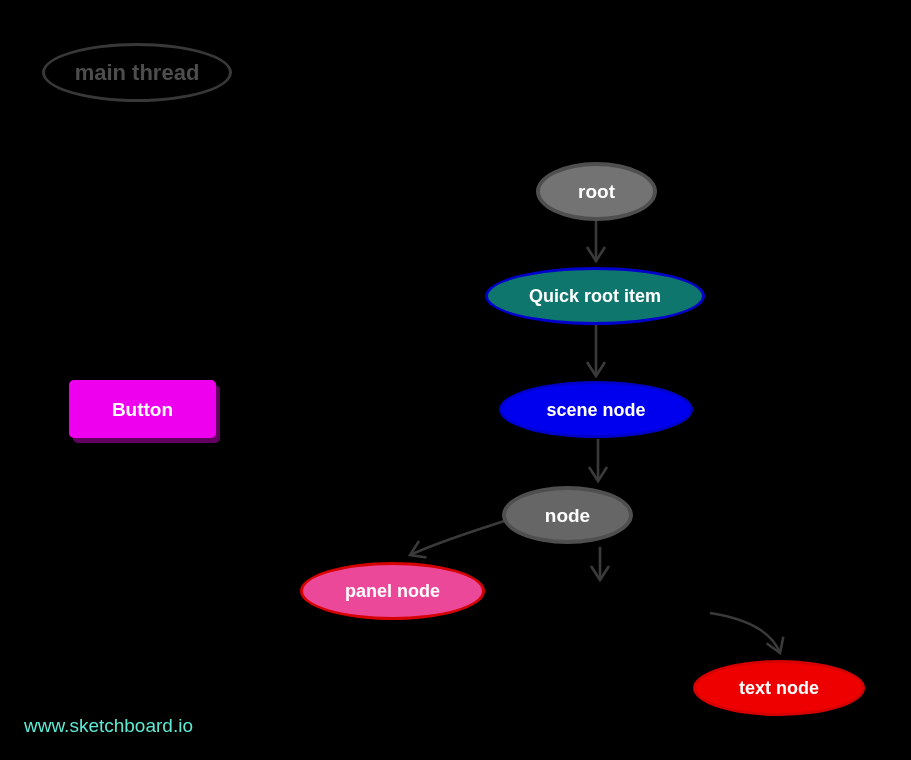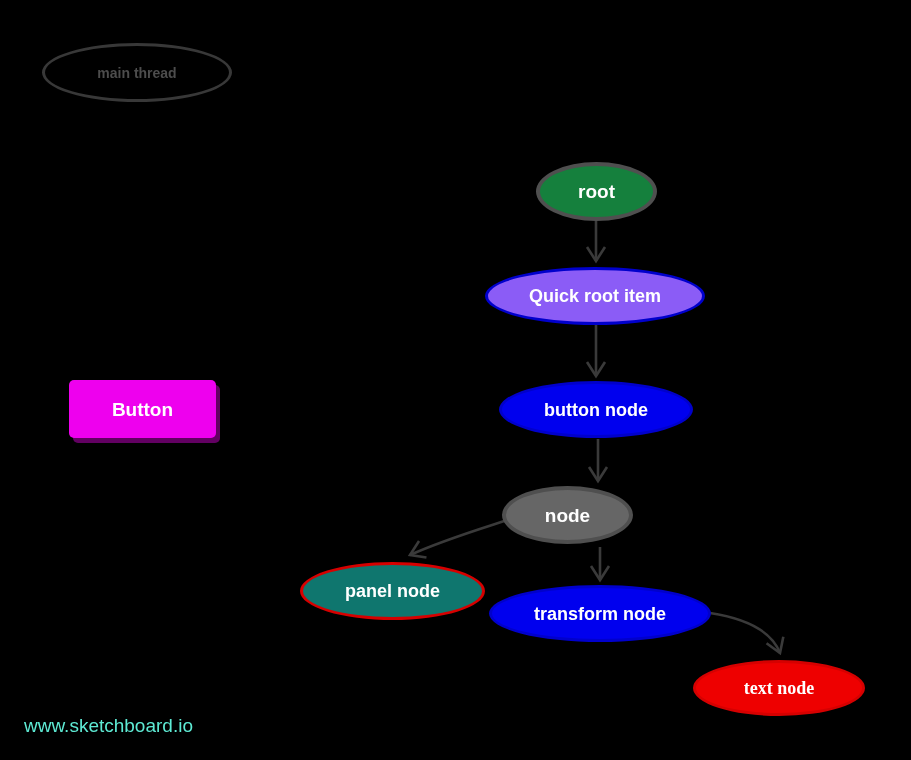--- a/index.html
+++ b/index.html
@@ -16,21 +16,21 @@
     position:absolute;z-index:2;
     display:flex;align-items:center;justify-content:center;
     box-sizing:border-box;
     font-weight:bold;line-height:1;text-align:center;
   }
   .ellipse{border-radius:50%;}
   .thread{
     background:transparent;
     border:3px solid #383838;
     color:#4d4d4d;
-    font-size:14px;
+    font-size:22px;
   }
   .node{color:#fff;font-size:18px;border-style:solid;border-width:3px;}
   .node-gray{border-width:4px;font-size:19px;}
   .rect-shape{
     border-radius:5px;
     color:#fff;font-size:19px;
     box-shadow:4px 5px 0 rgba(195,0,195,0.5);
   }
   .watermark{
     position:absolute;z-index:3;
@@ -70,43 +70,40 @@
 
   <div id="th-main" class="shape ellipse thread">
     <span>main thread</span>
   </div>
 
 
   <div id="btn-rect" class="shape rect-shape" style="background-color: rgb(238, 0, 238);">
     <span>Button</span>
   </div>
 
-  <div id="n-root" class="shape ellipse node node-gray" style="background-color: #15803d; border-color: rgb(79, 79, 79);">
+  <div id="n-root" class="shape ellipse node node-gray" style="background-color: #737373; border-color: rgb(79, 79, 79);">
     <span>root</span>
   </div>
 
-  <div id="n-quick" class="shape ellipse node" style="background-color: #8b5cf6; border-color: rgb(0, 0, 204);">
+  <div id="n-quick" class="shape ellipse node" style="background-color: #0f766e; border-color: rgb(0, 0, 204);">
     <span>Quick root item</span>
   </div>
 
   <div id="n-buttonnode" class="shape ellipse node" style="background-color: rgb(0, 0, 238); border-color: rgb(0, 0, 204);">
-    <span>button node</span>
+    <span>scene node</span>
   </div>
 
   <div id="n-node" class="shape ellipse node node-gray" style="background-color: rgb(102, 102, 102); border-color: rgb(79, 79, 79);">
     <span>node</span>
   </div>
 
-  <div id="n-panel" class="shape ellipse node" style="background-color: #0f766e; border-color: rgb(214, 0, 0); text-align: center;">
+  <div id="n-panel" class="shape ellipse node" style="background-color: #ec4899; border-color: rgb(214, 0, 0); text-align: center;">
     <span>panel node</span>
   </div>
 
-  <div id="n-transform" class="shape ellipse node" style="background-color: rgb(0, 0, 238); border-color: rgb(0, 0, 204);">
-    <span>transform node</span>
-  </div>
 
-  <div id="n-text" class="shape ellipse node" style="background-color: rgb(238, 0, 0); border-color: rgb(214, 0, 0); font-family: Liberation Serif, serif;">
+  <div id="n-text" class="shape ellipse node" style="background-color: rgb(238, 0, 0); border-color: rgb(214, 0, 0);">
     <span>text node</span>
   </div>
 
   <div class="watermark">www.sketchboard.io</div>
 
 </div>
 
 </body></html>

